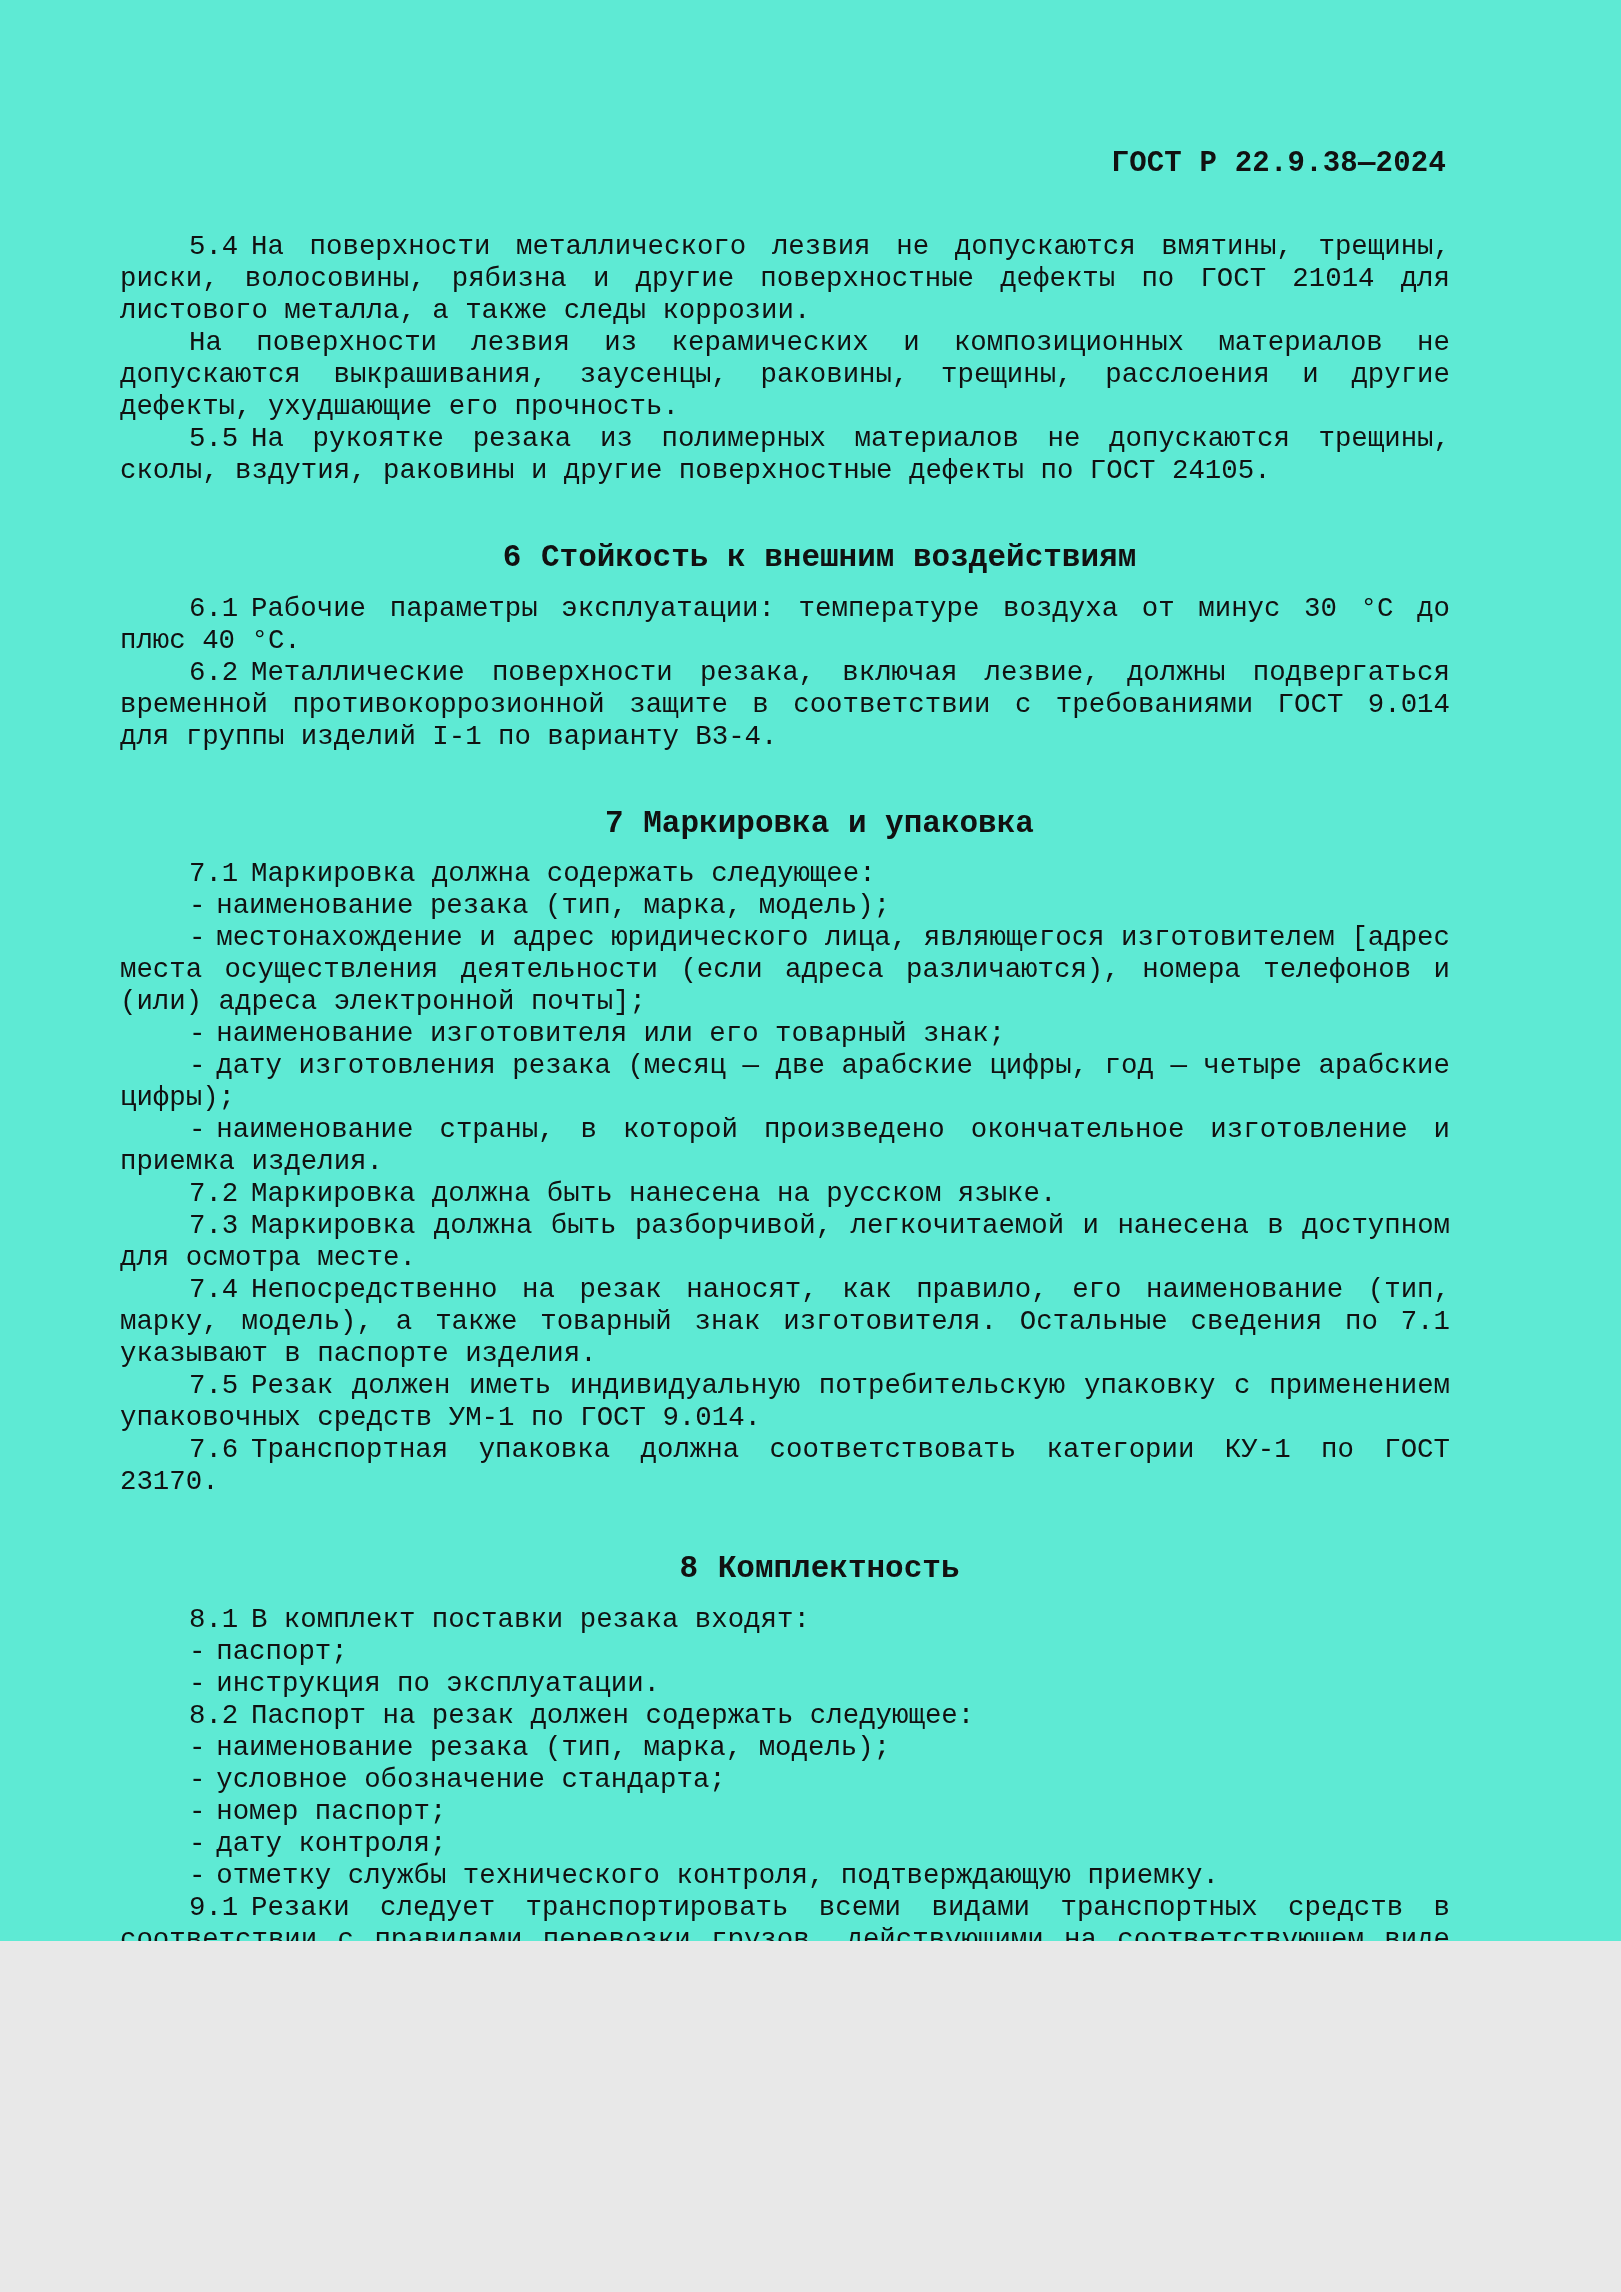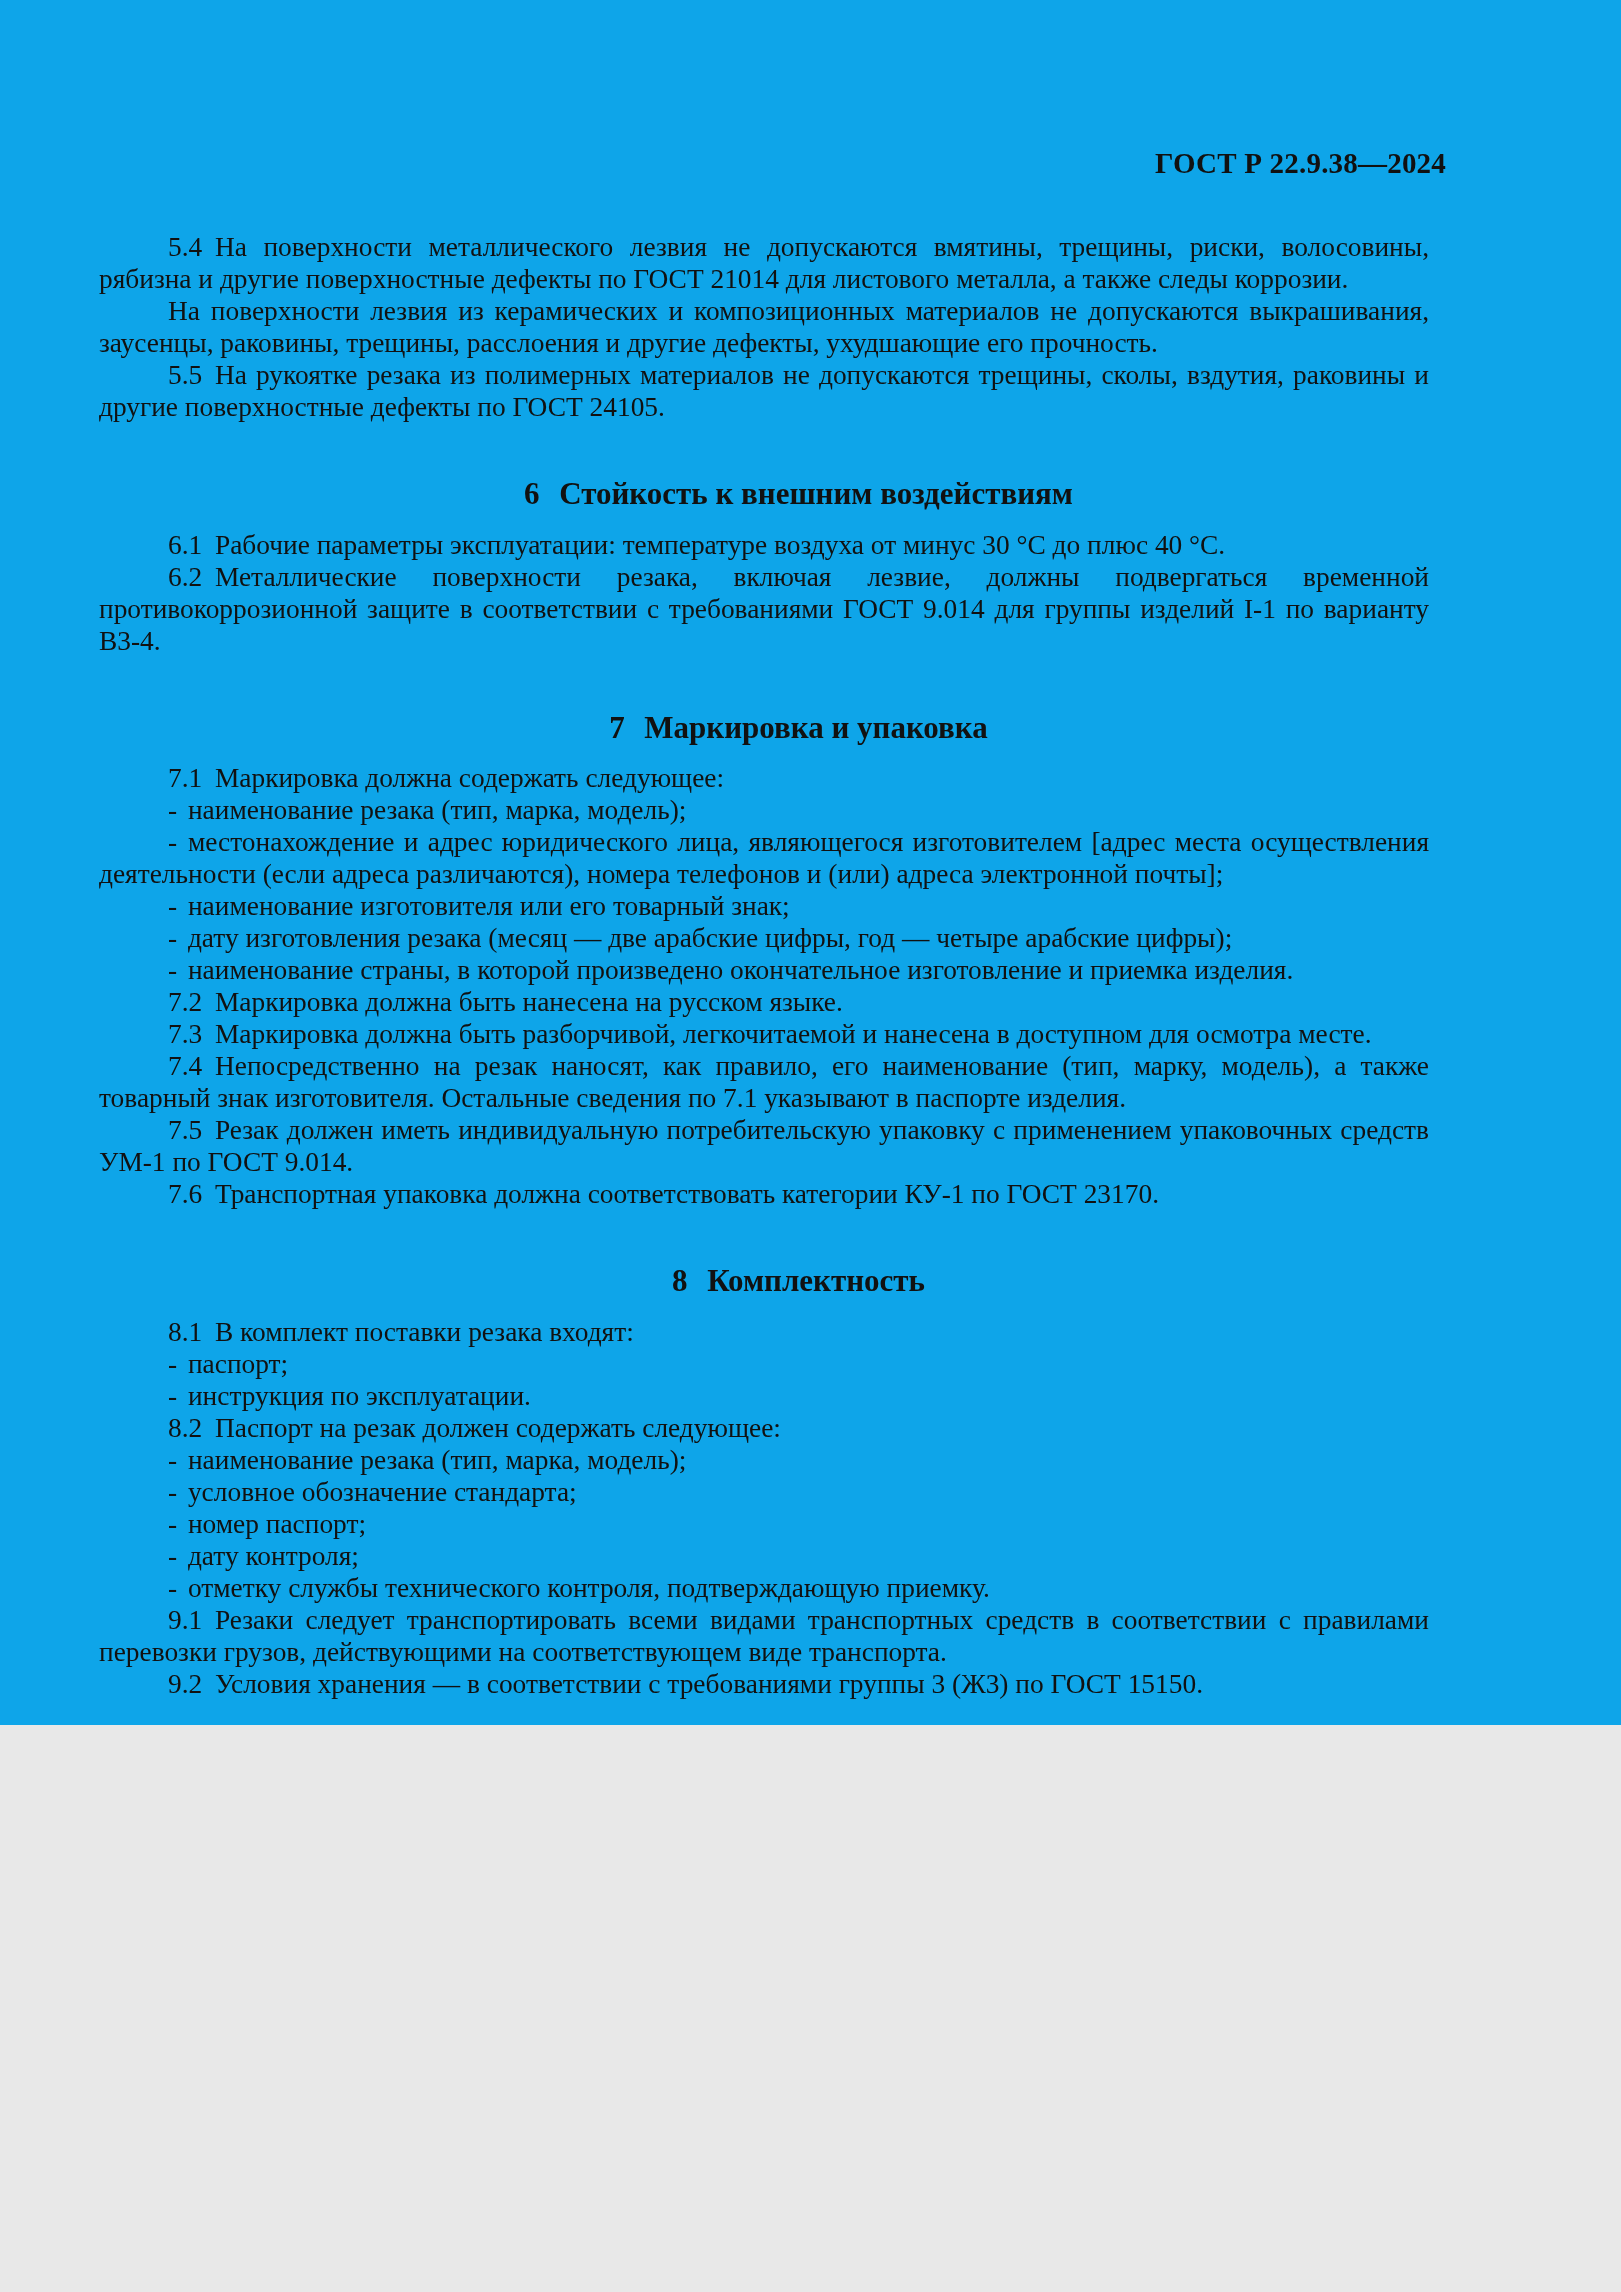--- a/index.html
+++ b/index.html
@@ -3,40 +3,40 @@
 <meta charset="utf-8">
 <style>
   html, body {
     margin: 0;
     padding: 0;
     background: #e8e8e8;
   }
   .page {
     position: relative;
     width: 1621px;
-    height: 1725px;
-    background: #0ea5e9;
-    font-family: Liberation Serif, serif;
+    height: 1941px;
+    background: #5eead4;
+    font-family: Liberation Mono, monospace;
     color: #111111;
     overflow: hidden;
   }
   .doc-header {
     position: absolute;
     top: 147px;
     left: 116px;
     width: 1330px;
     text-align: right;
     font-size: 29px;
     font-weight: bold;
     letter-spacing: 0.2px;
   }
   .doc-body {
     position: absolute;
     top: 231px;
-    left: 99px;
+    left: 120px;
     width: 1330px;
     font-size: 27.4px;
     line-height: 32px;
   }
   .para {
     margin: 0;
     text-indent: 69px;
     text-align: justify;
     hyphens: auto;
     -webkit-hyphens: auto;

